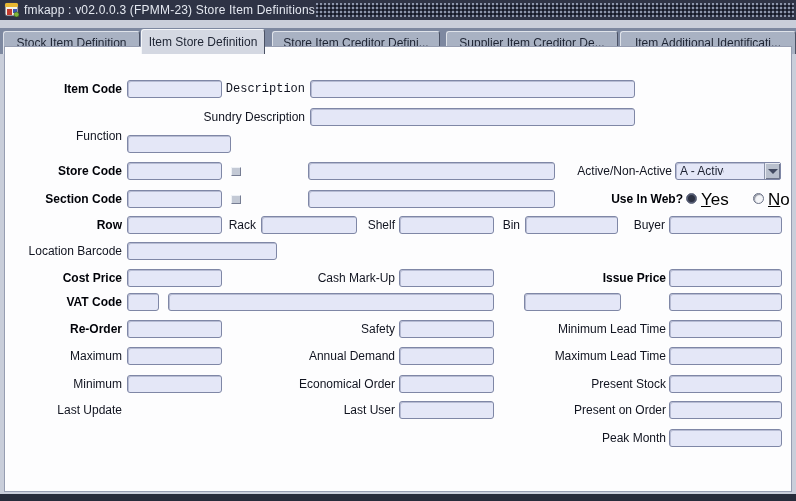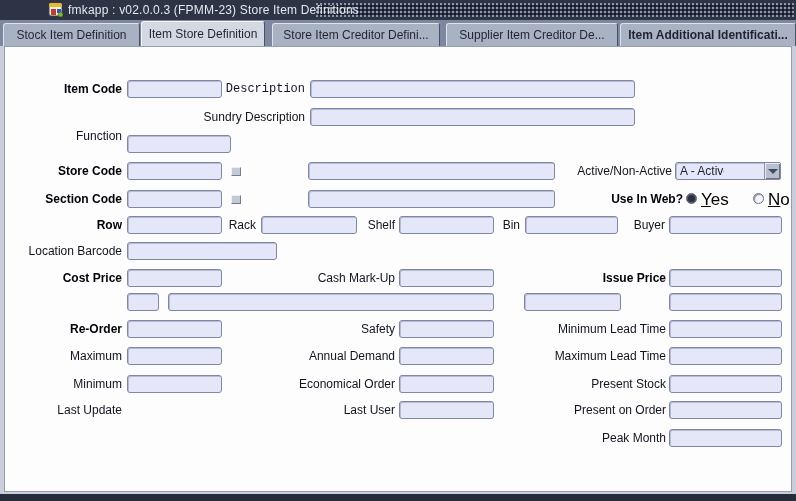--- a/index.html
+++ b/index.html
@@ -5,37 +5,37 @@
   html,body{margin:0;padding:0;background:#9aa0ae;}
   *{box-sizing:border-box;}
   .window{
     position:relative;width:796px;height:501px;
     background:#c9ceda;overflow:hidden;
     font-family:"Liberation Sans",sans-serif;
   }
   
   .titlebar{
     position:absolute;left:0;top:0;width:796px;height:20px;
-    background:#2e3345;display:flex;align-items:center;padding-left:44px;
+    background:#2e3345;display:flex;align-items:center;
   }
   .titlebar .app-icon{width:16px;height:16px;margin:0 4px 0 4px;flex:0 0 auto;}
   .title-text{
     color:#e4e8f0;font-size:12px;letter-spacing:.2px;white-space:nowrap;
     position:relative;z-index:2;padding-right:6px;
   }
   .title-texture{
     position:absolute;left:316px;right:2px;top:3px;bottom:3px;z-index:1;
     background-image:
       radial-gradient(circle at 1px 1px,#8d96ab 0 .9px,transparent 1px),
       radial-gradient(circle at 3px 3px,#161a27 0 .9px,transparent 1px);
     background-size:4px 4px;
   }
   
   .tabbar{
-    position:absolute;left:0;top:20px;width:796px;height:26px;
+    position:absolute;left:0;top:28px;width:796px;height:26px;
     background:#7d88a0;
   }
   .tab{
     position:absolute;bottom:0;height:23px;
     background:#a9b2c3;color:#1e2433;
     font-size:12px;text-align:center;line-height:22px;
     border-left:1px solid #dfe3ea;border-top:1px solid #dfe3ea;border-right:1px solid #4a5164;
     border-radius:3px 3px 0 0;cursor:default;
     white-space:nowrap;overflow:hidden;
   }
@@ -126,21 +126,21 @@
     </span>
     <span class="title-text">fmkapp : v02.0.0.3 (FPMM-23) Store Item Definitions</span>
     <div class="title-texture"></div>
   </div>
 
   <div class="tabbar">
     <div class="tab" style="left:3px;width:137px;">Stock Item Definition</div>
     <div class="tab" style="left:272px;width:168px;">Store Item Creditor Defini...</div>
     <div class="tab selected" style="left:141px;width:124px;">Item Store Definition</div>
     <div class="tab" style="left:446px;width:172px;">Supplier Item Creditor De...</div>
-    <div class="tab" style="left:620px;width:176px;font-weight:bold;">Item Additional Identificati...</div>
+    <div class="tab" style="left:620px;width:176px;">Item Additional Identificati...</div>
   </div>
 
   <div class="content"></div>
 
   <div class="lbl b" style="left:10px;top:82px;width:112px;">Item Code</div>
   <input class="fld" style="left: 127px; top: 80px; width: 95px;">
   <div class="lbl" style="left:200px;top:82px;width:105px;font-family:Liberation Mono, monospace;">Description</div>
   <input class="fld" style="left: 310px; top: 80px; width: 325px;">
 
   <div class="lbl" style="left:160px;top:110px;width:145px;">Sundry Description</div>
@@ -185,20 +185,21 @@
   <div class="lbl" style="left:10px;top:244px;width:112px;">Location Barcode</div>
   <input class="fld" style="left: 127px; top: 242px; width: 150px;">
 
   <div class="lbl b" style="left:10px;top:271px;width:112px;">Cost Price</div>
   <input class="fld" style="left: 127px; top: 269px; width: 95px;">
   <div class="lbl" style="left:280px;top:271px;width:115px;">Cash Mark-Up</div>
   <input class="fld" style="left: 399px; top: 269px; width: 95px;">
   <div class="lbl b" style="left:540px;top:271px;width:126px;">Issue Price</div>
   <input class="fld" style="left: 669px; top: 269px; width: 113px;">
 
+  <div class="lbl b" style="left:10px;top:295px;width:112px;">VAT Code</div>
   <input class="fld" style="left: 127px; top: 293px; width: 32px;">
   <input class="fld" style="left: 168px; top: 293px; width: 326px;">
   <input class="fld" style="left: 524px; top: 293px; width: 97px;">
   <input class="fld" style="left: 669px; top: 293px; width: 113px;">
 
   <div class="lbl b" style="left:10px;top:322px;width:112px;">Re-Order</div>
   <input class="fld" style="left: 127px; top: 320px; width: 95px;">
   <div class="lbl" style="left:280px;top:322px;width:115px;">Safety</div>
   <input class="fld" style="left: 399px; top: 320px; width: 95px;">
   <div class="lbl" style="left:540px;top:322px;width:126px;">Minimum Lead Time</div>

